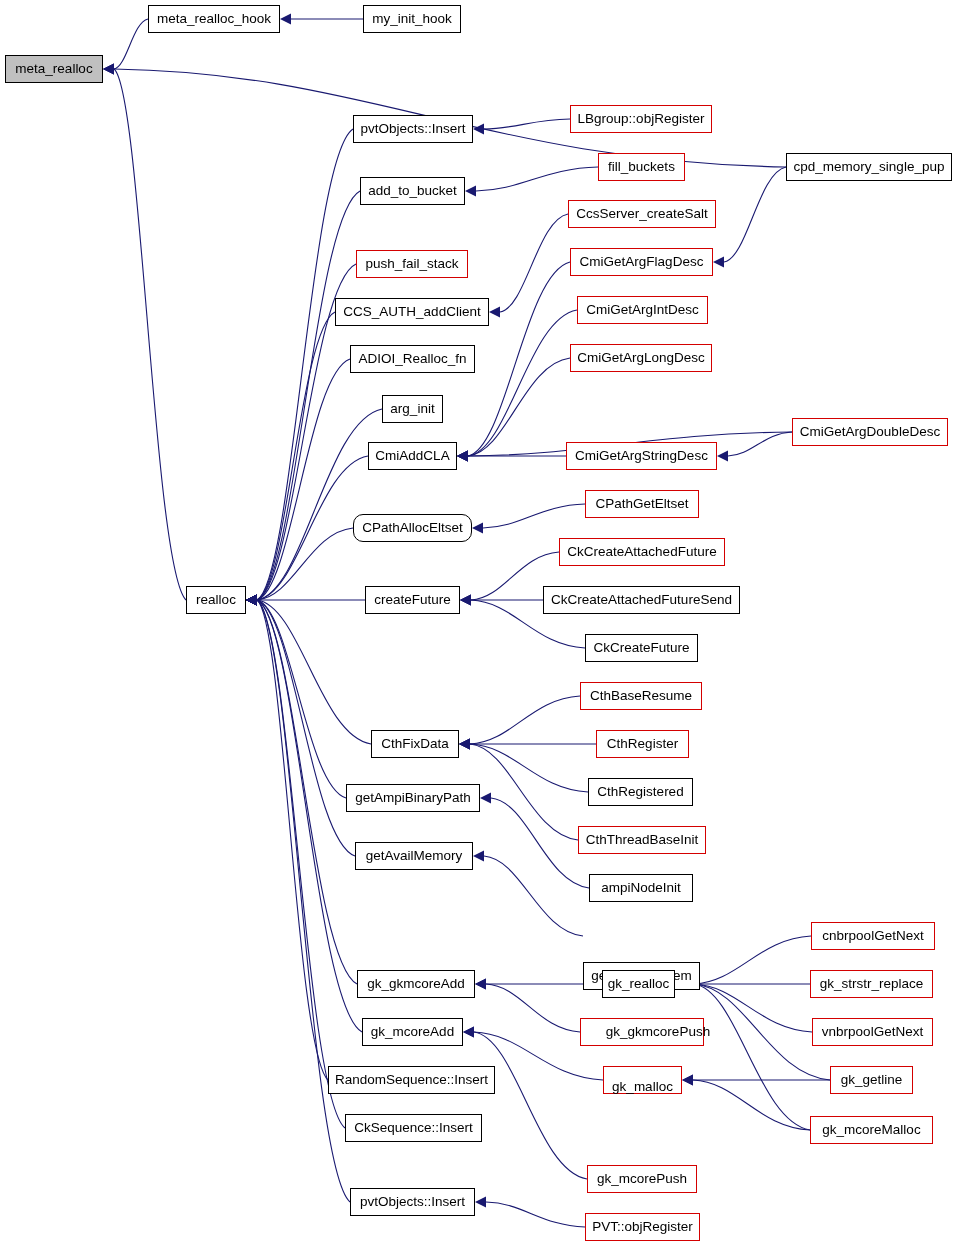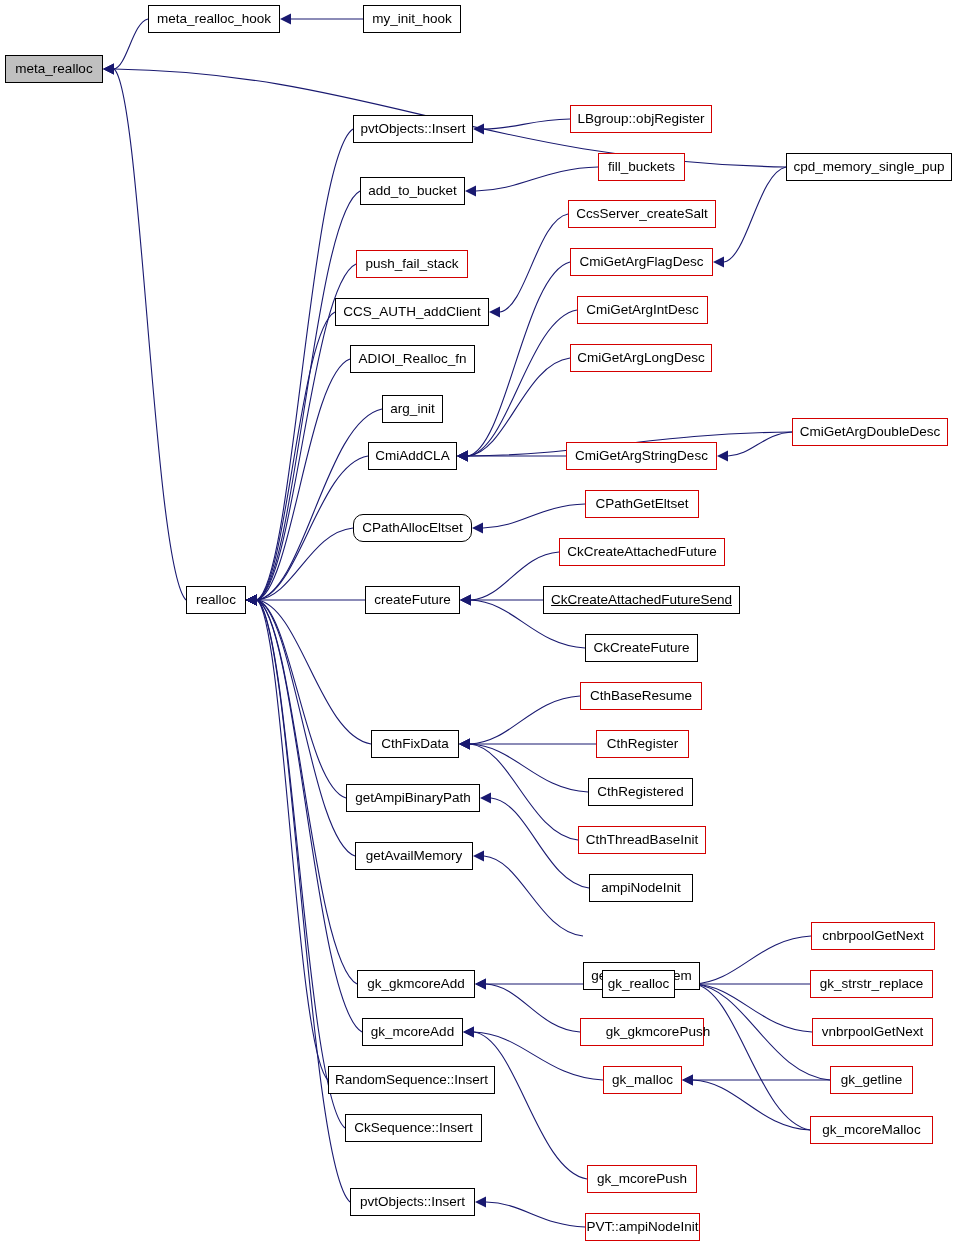--- a/index.html
+++ b/index.html
@@ -190,21 +190,21 @@
     </div>
     <div class="node" style="left: 186px; top: 586px; width: 60px;">
       <span>realloc</span>
     </div>
     <div class="node" style="left: 365px; top: 586px; width: 95px;">
       <span>createFuture</span>
     </div>
     <div class="node red" style="left: 559px; top: 538px; width: 166px;">
       <span>CkCreateAttachedFuture</span>
     </div>
-    <div class="node" style="left: 543px; top: 586px; width: 197px; text-decoration: underline;">
+    <div class="node" style="left: 543px; top: 586px; width: 197px;">
       <span>CkCreateAttachedFutureSend</span>
     </div>
     <div class="node" style="left: 585px; top: 634px; width: 113px;">
       <span>CkCreateFuture</span>
     </div>
     <div class="node" style="left: 371px; top: 730px; width: 88px;">
       <span>CthFixData</span>
     </div>
     <div class="node red" style="left: 580px; top: 682px; width: 122px;">
       <span>CthBaseResume</span>
@@ -244,21 +244,21 @@
     </div>
     <div class="node red" style="left: 812px; top: 1018px; width: 121px;">
       <span>vnbrpoolGetNext</span>
     </div>
     <div class="node red" style="left: 580px; top: 1018px; width: 124px; padding-left: 32px;">
       <span>gk_gkmcorePush</span>
     </div>
     <div class="node" style="left: 362px; top: 1018px; width: 101px;">
       <span>gk_mcoreAdd</span>
     </div>
-    <div class="node red" style="left: 603px; top: 1066px; width: 79px;">
+    <div class="node red" style="left: 603px; top: 1066px; width: 79px; align-items: flex-end;">
       <span>gk_malloc</span>
     </div>
     <div class="node red" style="left: 830px; top: 1066px; width: 83px;">
       <span>gk_getline</span>
     </div>
     <div class="node" style="left: 328px; top: 1066px; width: 167px;">
       <span>RandomSequence::Insert</span>
     </div>
     <div class="node red" style="left: 810px; top: 1116px; width: 123px;">
       <span>gk_mcoreMalloc</span>
@@ -266,15 +266,15 @@
     <div class="node" style="left: 345px; top: 1114px; width: 137px;">
       <span>CkSequence::Insert</span>
     </div>
     <div class="node red" style="left: 587px; top: 1165px; width: 110px;">
       <span>gk_mcorePush</span>
     </div>
     <div class="node" style="left: 350px; top: 1188px; width: 125px;">
       <span>pvtObjects::Insert</span>
     </div>
     <div class="node red" style="left: 585px; top: 1213px; width: 115px;">
-      <span>PVT::ampiNodeInit</span>
+      <span>PVT::objRegister</span>
     </div>
   </div>
 
 </body></html>

